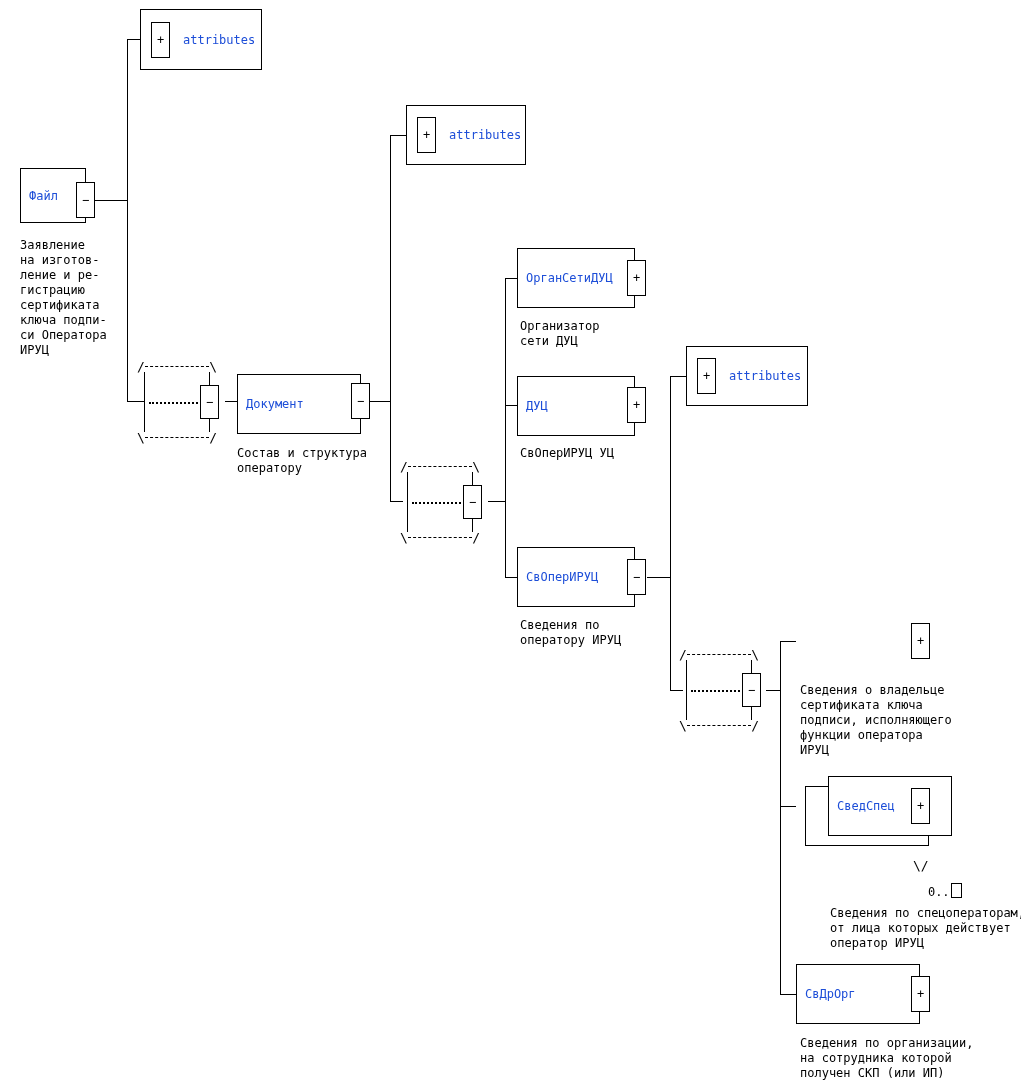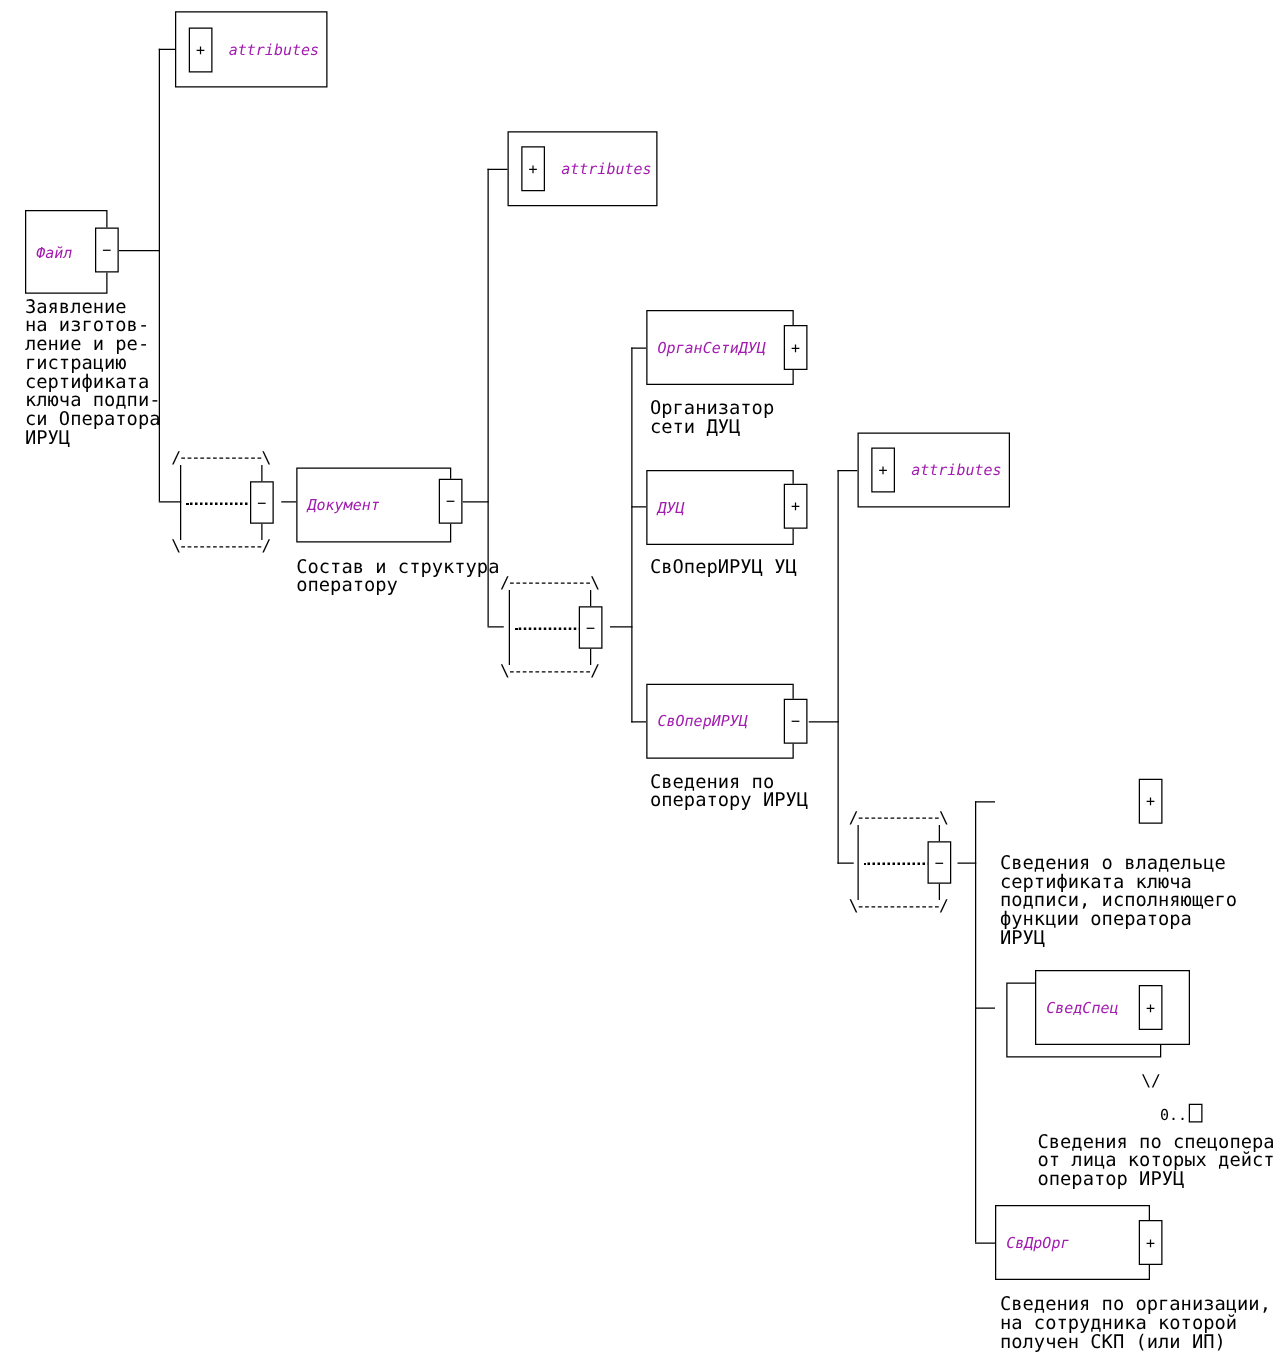--- a/index.html
+++ b/index.html
@@ -35,24 +35,23 @@
     border: 1px solid #000000;
     background: #ffffff;
     z-index: 5;
   }
   .node-label {
     position: absolute;
     left: 8px;
     top: 50%;
     transform: translateY(-50%);
     font-size: 12px;
-    color: #a21caf;
+    color: #1d4ed8;
     white-space: nowrap;
     letter-spacing: 0px;
-    font-style: italic;
   }
   .node-label.attr {
     left: 42px;
   }
 
   
   .expander {
     position: absolute;
     box-sizing: border-box;
     width: 19px;
@@ -139,21 +138,21 @@
     justify-content: center;
     font-size: 12px;
     line-height: 1;
     color: #000000;
     z-index: 8;
   }
 
   
   .desc {
     position: absolute;
-    font-size: 15px;
+    font-size: 12px;
     line-height: 15px;
     color: #000000;
     white-space: pre;
     z-index: 3;
   }
 
   
   .card {
     position: absolute;
     font-size: 12px;
@@ -209,21 +208,21 @@
   <div class="vline" style="left:780px; top:641px; height:353px;"></div>
   <div class="hline" style="left:780px; top:641px; width:16px;"></div>
   <div class="hline" style="left:780px; top:806px; width:16px;"></div>
   <div class="hline" style="left:780px; top:994px; width:16px;"></div>
 
   <div class="node" style="left:140px; top:9px; width:122px; height:61px;">
     <div class="expander left-in" style="left:10px; height:36px;">+</div>
     <div class="node-label attr">attributes</div>
   </div>
 
-  <div class="node" style="left:20px; top:168px; width:66px; height:67px;">
+  <div class="node" style="left:20px; top:168px; width:66px; height:55px;">
     <div class="node-label">Файл</div>
   </div>
   <div class="expander" style="left:76px; top:200px; transform:translateY(-50%); height:36px;">−</div>
   <div class="desc" style="left:20px; top:238px;">Заявление
 на изготов-
 ление и ре-
 гистрацию
 сертификата
 ключа подпи-
 си Оператора

